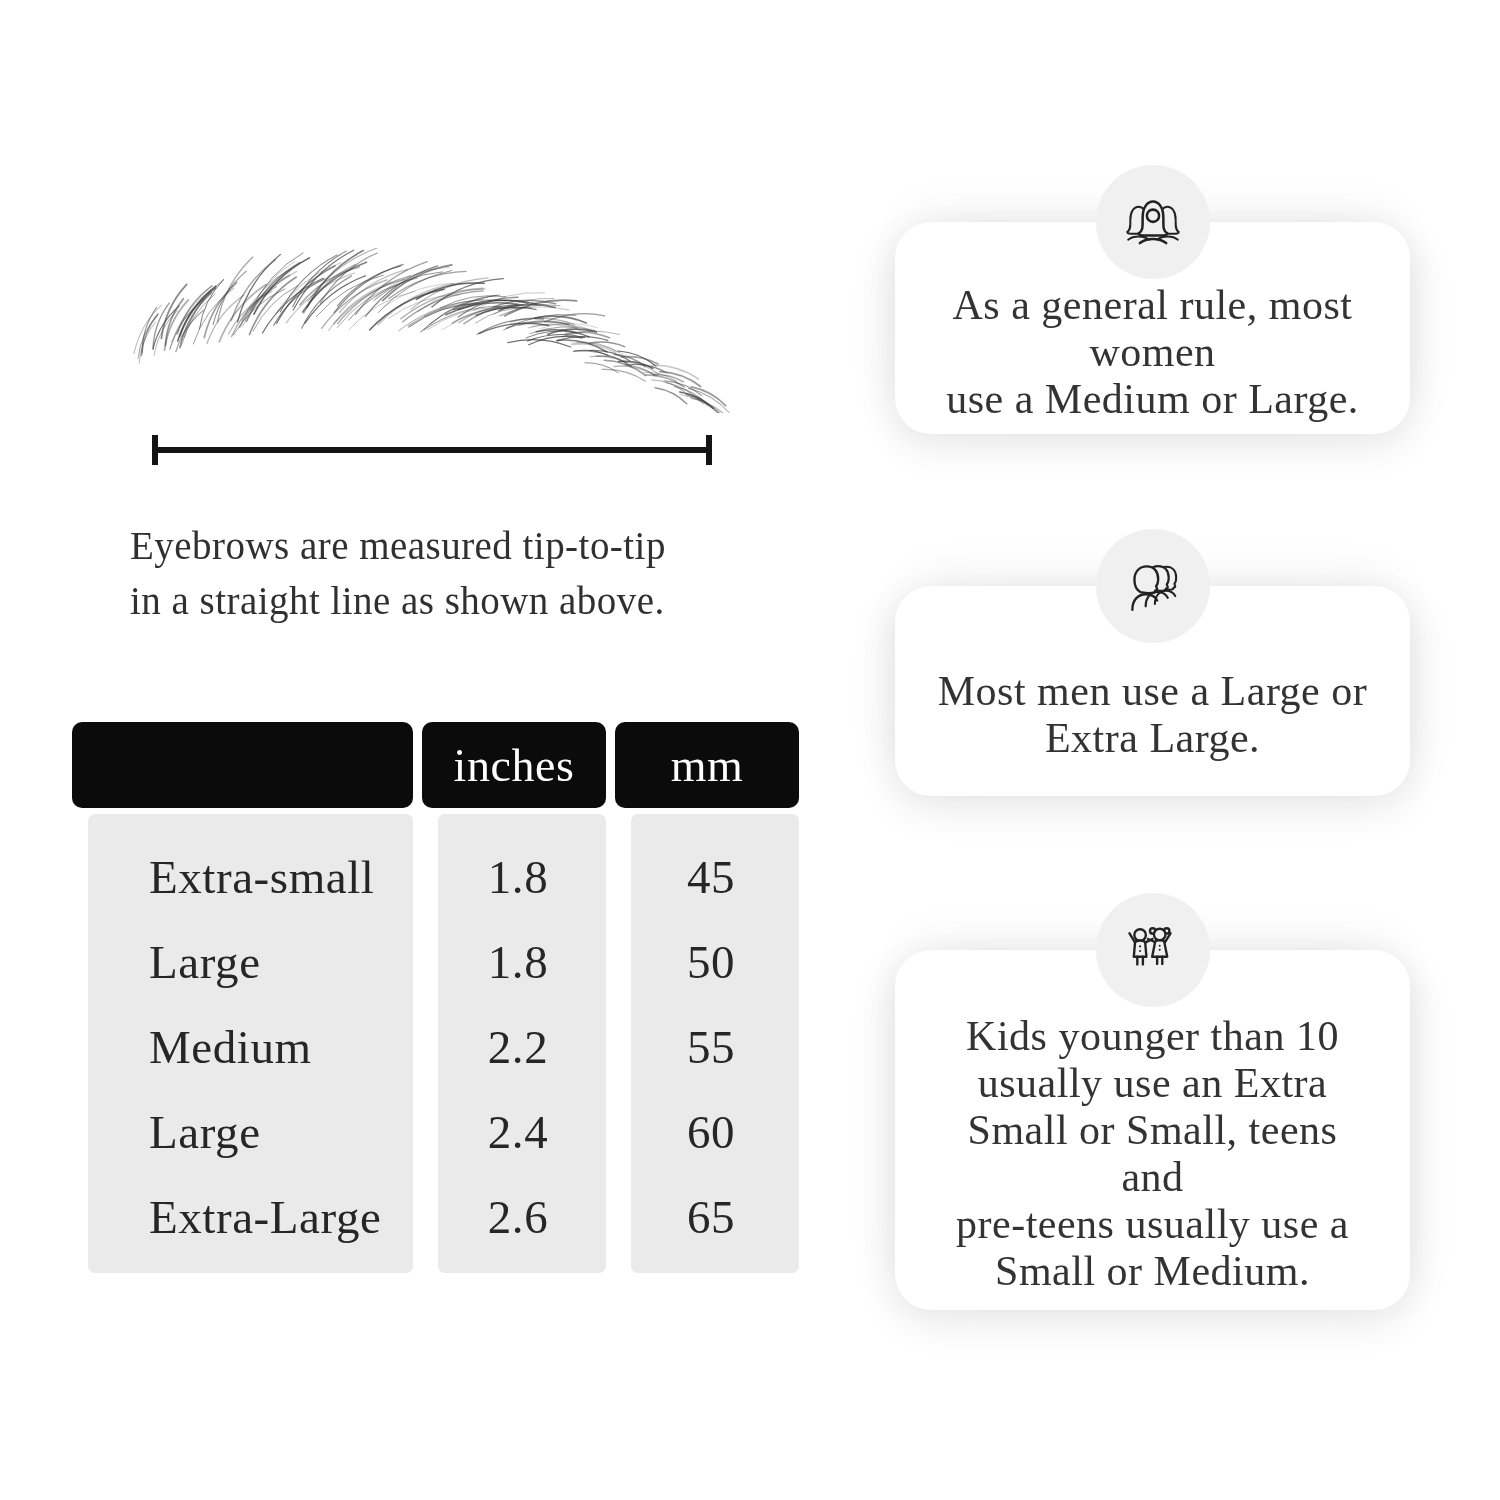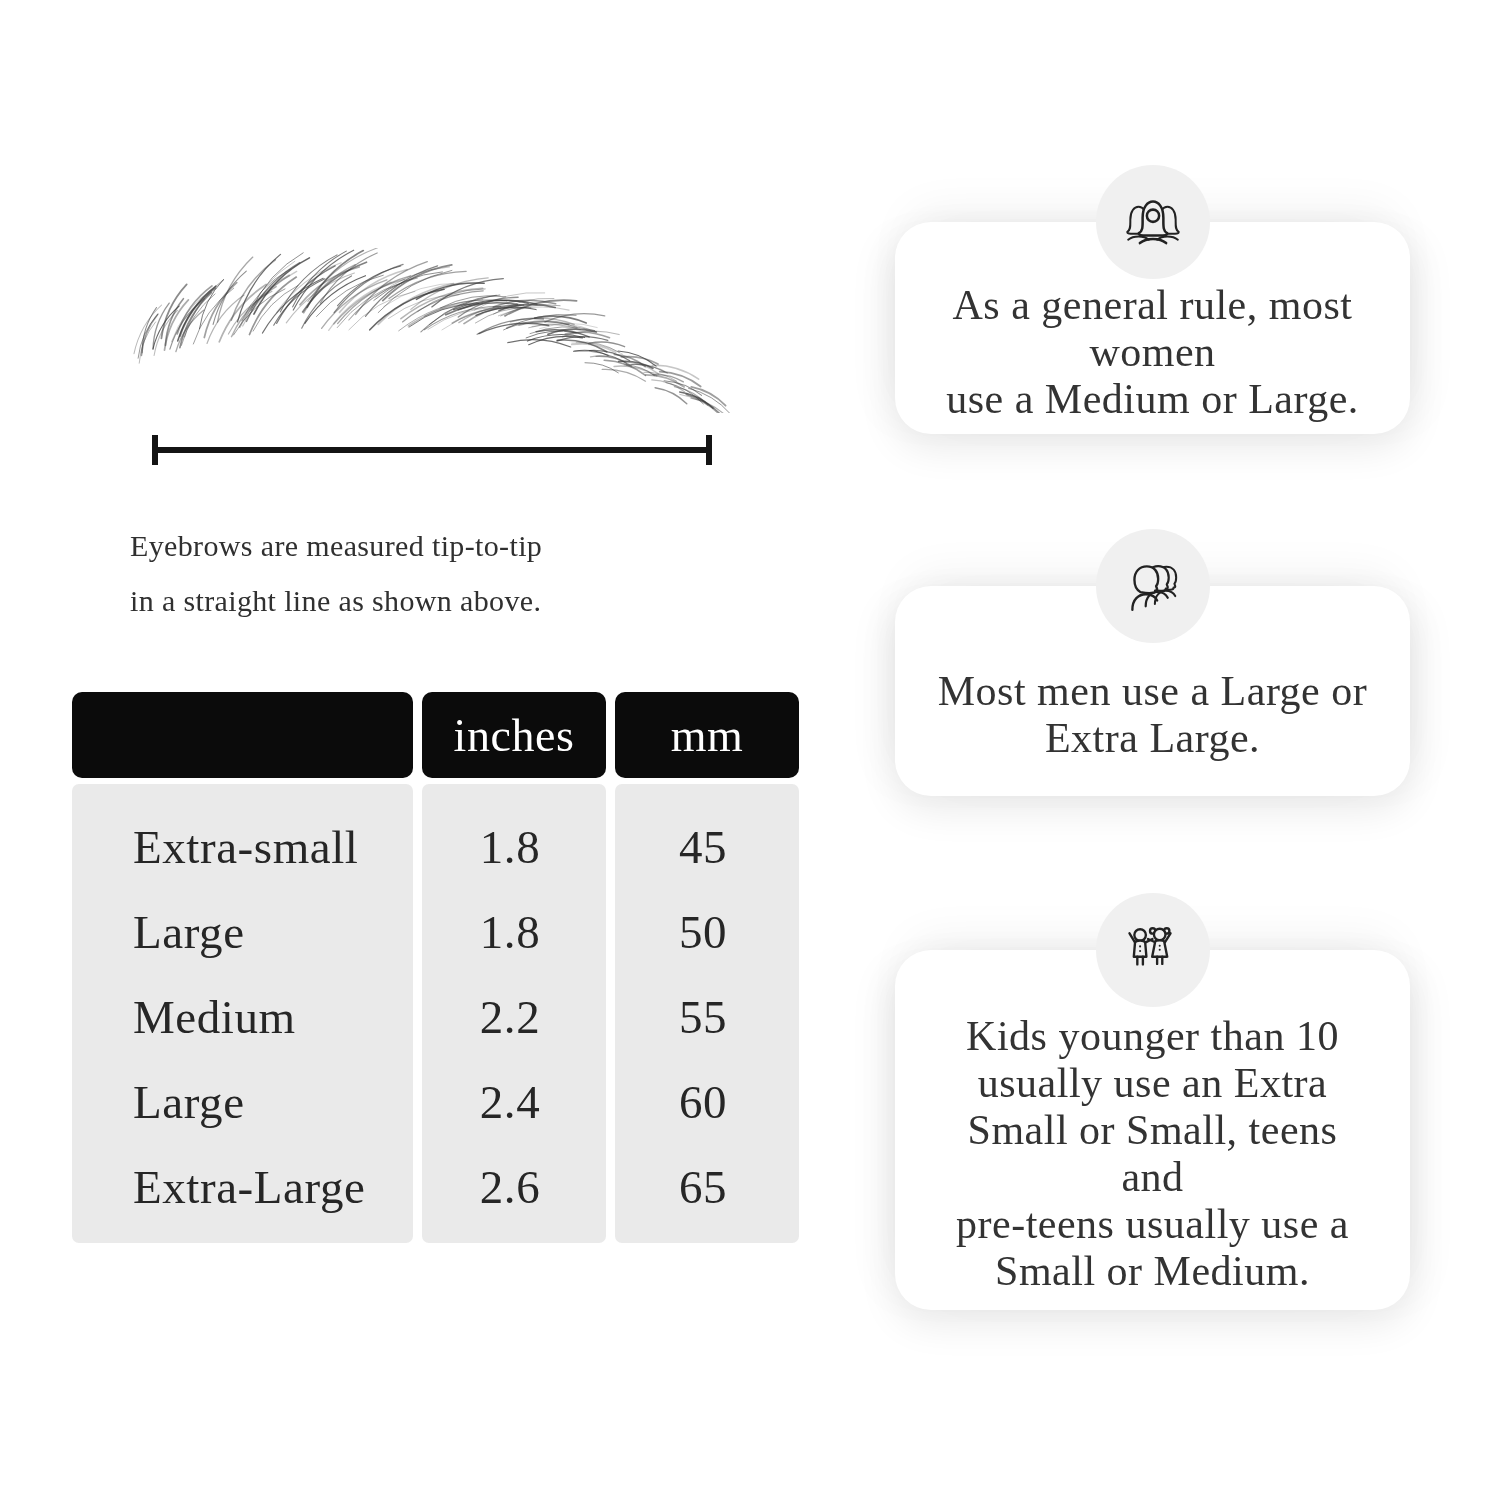--- a/index.html
+++ b/index.html
@@ -24,45 +24,46 @@
   .ruler-cap {
     position: absolute; top: -12px; width: 6px; height: 30px;
     background: #141414;
   }
   .ruler-cap.left  { left: 0; }
   .ruler-cap.right { right: 0; }
 
   .measure-caption {
     position: absolute; left: 130px; top: 518px;
     width: 620px;
-    font-size: 30px; line-height: 55px;
+    font-size: 39px; line-height: 55px;
     letter-spacing: 0.012em;
     color: #303030;
   }
 
   
   .size-table {
-    position: absolute; left: 72px; top: 692px;
+    position: absolute; left: 72px; top: 722px;
     width: 726px;
     border-radius: 13px;
   }
   .size-table .hdr-row, .size-table .body-row-grid {
     display: grid;
     grid-template-columns: 341px 184px 184px;
     column-gap: 9px;
   }
   .hdr-cell {
     height: 86px; background: #0b0b0b; border-radius: 10px;
     color: #ffffff; font-size: 46px; letter-spacing: 0.012em;
     display: flex; align-items: center; justify-content: center;
   }
   .body-row-grid { margin-top: 6px; }
   .body-col {
     background: #eaeaea; border-radius: 7px;
     padding: 20px 8px 14px 0;
+    margin-left: 16px;
   }
   .body-cell {
     height: 85px;
     display: flex; align-items: center;
     font-size: 47px; letter-spacing: 0.012em; color: #262626;
   }
   .col-size .body-cell { padding-left: 61px; justify-content: flex-start; }
   .col-num  .body-cell { justify-content: center; }
 
   

